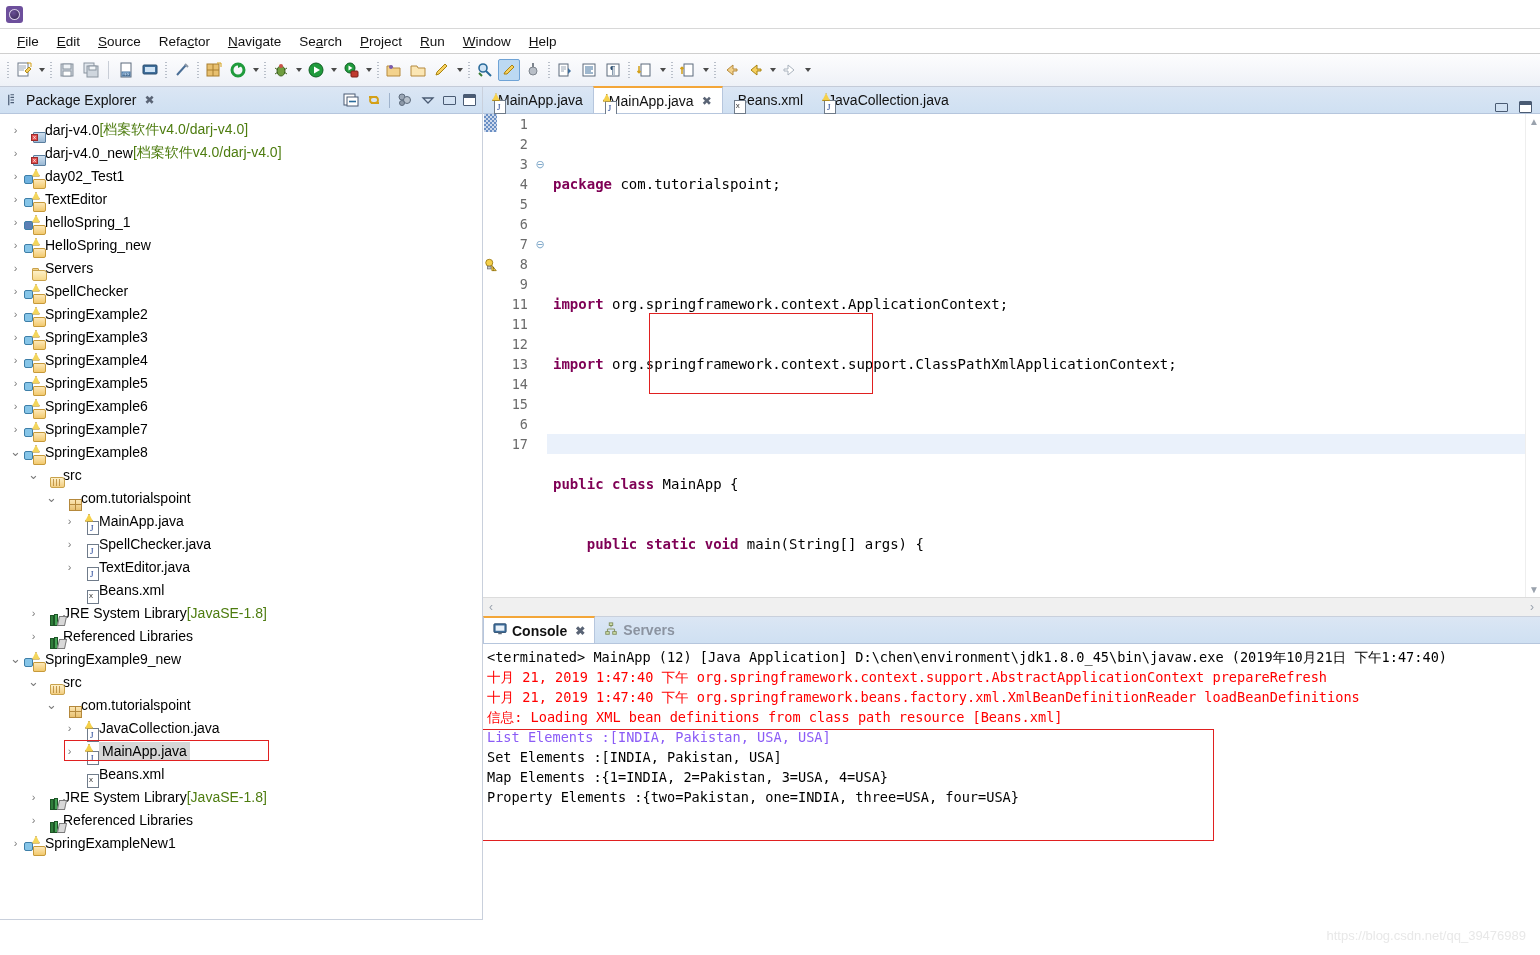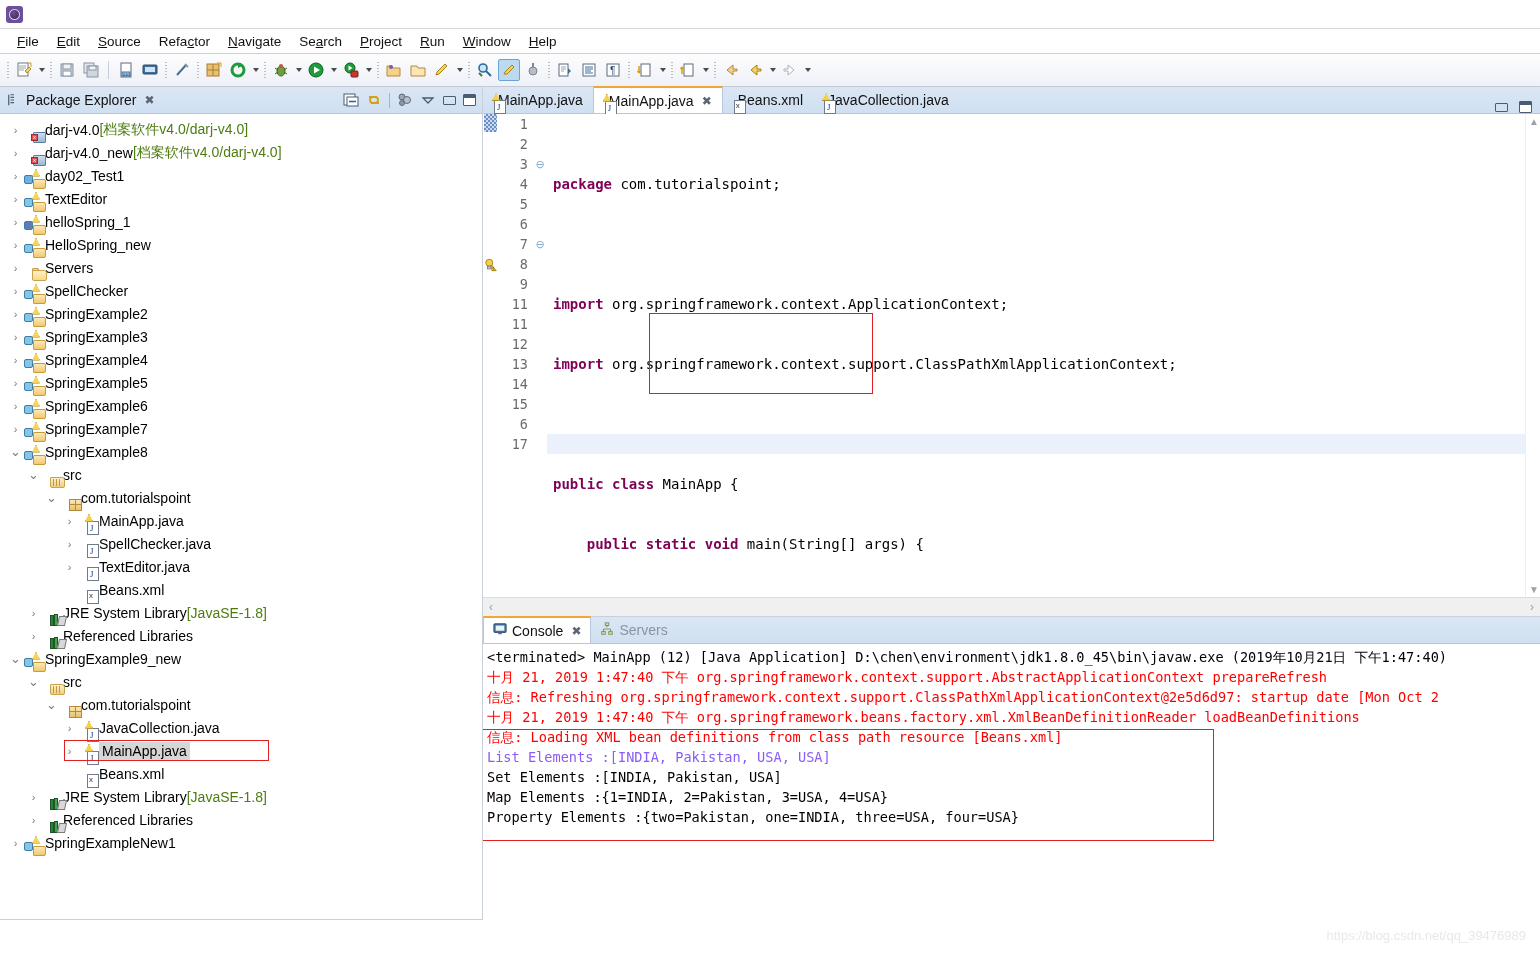--- a/index.html
+++ b/index.html
@@ -166,21 +166,21 @@
   #vscroll { width:15px; flex:0 0 15px; background:#fff; position:relative; border-left:1px solid #eee;}
   #vscroll .arrow-up, #vscroll .arrow-dn { position:absolute; left:3px; color:#9aa2ad; font-size:10px;}
   #hscroll { height:19px; background:#f0f0f0; border-top:1px solid #dcdcdc;
      display:flex; align-items:center; justify-content:space-between; padding:0 6px;
      color:#9aa2ad; font-size:12px; }
 
   
   #console-area { flex:1; display:flex; flex-direction:column; min-height:0; }
   #console-tabs { height:27px; display:flex; align-items:flex-end;
      background:linear-gradient(#dbe6f4,#cfe0f2); border-bottom:1px solid #b6c6dd; }
-  .ctab { height:26px; display:flex; align-items:center; padding:3px 9px; font-size:14px; gap:5px; }
+  .ctab { height:26px; display:flex; align-items:center; padding:3px 9px; font-size:14px; gap:5px;font-weight:bold; }
   .ctab.active { background:#fff; border:1px solid #b6c6dd; border-bottom:none;
      border-top:2px solid #f3a638; height:27px; color:#111; }
   .ctab.inactive { color:#8b93a0; }
   #console-body { flex:1; background:#fff; position:relative; overflow:hidden;
      font-family:"DejaVu Sans Mono", monospace; font-size:13.6px; line-height:20px; padding:3px 0 0 4px; }
   .cline { height:20px; white-space:pre; }
   .cblk { color:#000; }
   #console-redbox { position:absolute; border:1.6px solid #e02020; pointer-events:none; }
 
   #watermark { position:absolute; right:14px; bottom:12px; color:#e8e8e8; font-size:13px; }
@@ -778,21 +778,20 @@
                 <rect x="2" y="11" width="4" height="3" fill="#cfe0a8" stroke="#7d8a5a"></rect>
                 <rect x="10" y="11" width="4" height="3" fill="#cfe0a8" stroke="#7d8a5a"></rect>
               </svg></span>
             <span>Servers</span>
           </div>
         </div>
       <div id="console-body">
         <div class="cline cblk">&lt;terminated&gt; MainApp (12) [Java Application] D:\chen\environment\jdk1.8.0_45\bin\javaw.exe (2019年10月21日 下午1:47:40)</div>
         <div id="console-lines">
             <div class="cline" style="color: rgb(255, 0, 0);">十月 21, 2019 1:47:40 下午 org.springframework.context.support.AbstractApplicationContext prepareRefresh</div>
-            <div class="cline" style="color: rgb(255, 0, 0);">信息: Refreshing org.springframework.context.support.ClassPathXmlApplicationContext@2e5d6d97: startup date [Mon Oct 2</div>
             <div class="cline" style="color: rgb(255, 0, 0);">十月 21, 2019 1:47:40 下午 org.springframework.beans.factory.xml.XmlBeanDefinitionReader loadBeanDefinitions</div>
             <div class="cline" style="color: rgb(255, 0, 0);">信息: Loading XML bean definitions from class path resource [Beans.xml]</div>
             <div class="cline" style="color: #8b5cf6;">List Elements :[INDIA, Pakistan, USA, USA]</div>
             <div class="cline" style="color: rgb(0, 0, 0);">Set Elements :[INDIA, Pakistan, USA]</div>
             <div class="cline" style="color: rgb(0, 0, 0);">Map Elements :{1=INDIA, 2=Pakistan, 3=USA, 4=USA}</div>
             <div class="cline" style="color: rgb(0, 0, 0);">Property Elements :{two=Pakistan, one=INDIA, three=USA, four=USA}</div>
           </div>
         <div id="console-redbox" style="position: absolute; left: -14px; top: 85px; width: 745px; height: 112px; border: 1.6px solid rgb(224, 32, 32); pointer-events: none;"></div>
       </div>
     </div>

